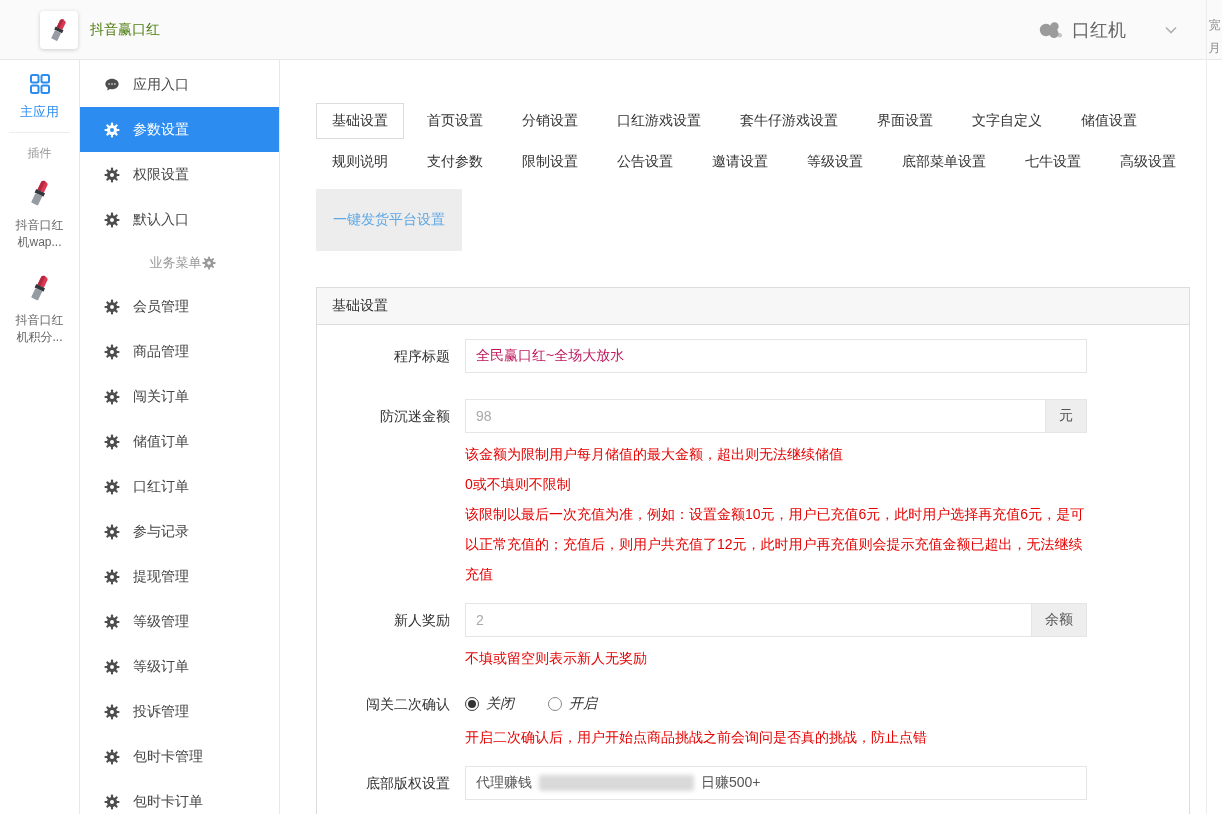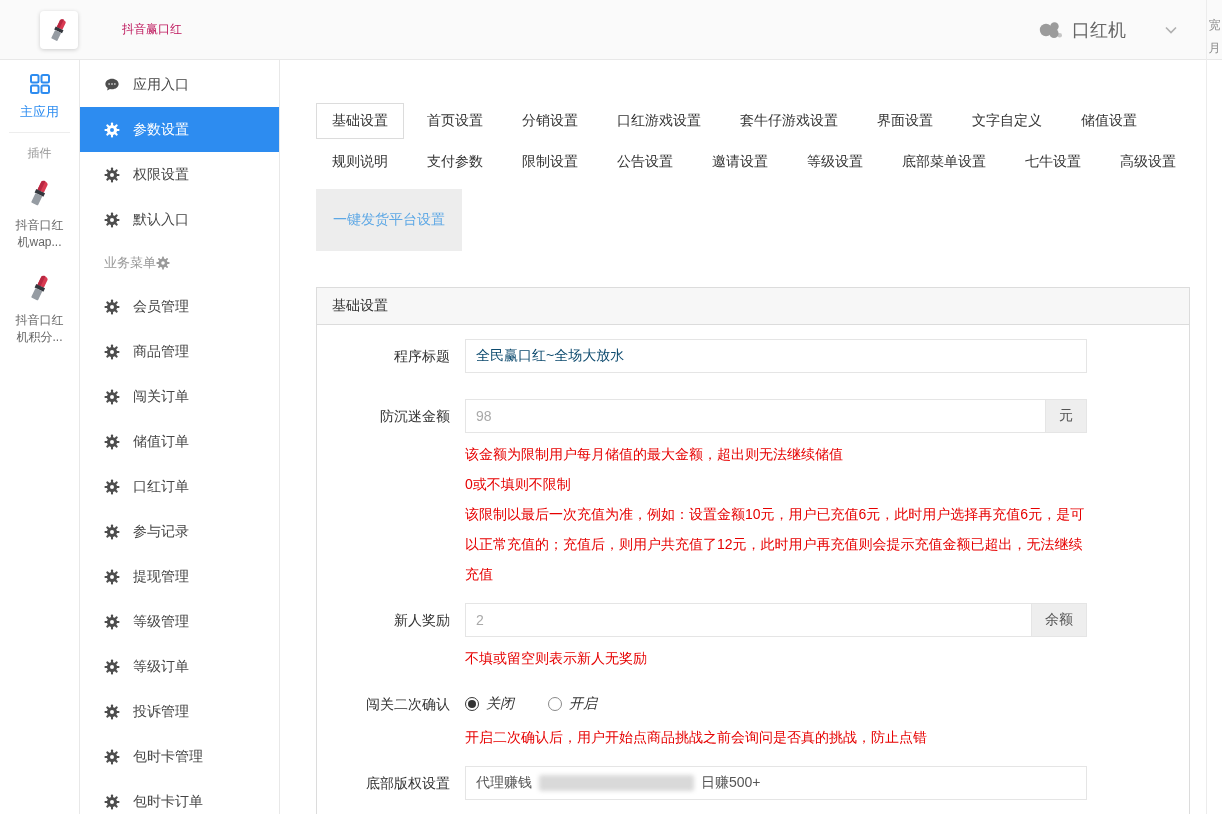--- a/index.html
+++ b/index.html
@@ -6,21 +6,21 @@
   html,body { background:#e9e9e9; }
   body { font-family: "Liberation Sans", "DejaVu Sans", sans-serif; }
   .page { position:relative; width:1222px; height:814px; background:#fff; overflow:hidden; }
 
   
   .header { position:absolute; top:0; left:0; width:100%; height:60px; background:#fafafa;
             border-bottom:1px solid #e8e8e8; display:flex; align-items:center; z-index:4; }
   .logo-box { width:38px; height:38px; background:#fff; border-radius:4px; margin-left:40px;
               box-shadow:0 1px 4px rgba(0,0,0,.18); display:flex; align-items:center; justify-content:center; flex:none; }
   .logo-box svg { width:30px; height:30px; }
-  .header-title { margin-left:44px; font-size:12px; color:#be185d; }
+  .header-title { margin-left:12px; font-size:14px; color:#4d7c0f; }
   .header-right { margin-left:auto; display:flex; align-items:center; height:100%; padding-right:28px; }
   .app-switch { display:flex; align-items:center; gap:9px; color:#666; font-size:18px; cursor:pointer; }
   .icon-cluster { width:26px; height:20px; color:#9b9b9b; }
   .header-chevron { width:46px; height:100%; display:flex; align-items:center; justify-content:center;
                     color:#b0b0b0; margin-left:22px; cursor:pointer; }
   .header-chevron svg { width:16px; height:16px; }
 
   
   .drawer-strip { position:absolute; top:0; right:0; width:16px; height:100%; border-left:1px solid #ececec;
                   z-index:5; color:#8a8a8a; font-size:12px; text-align:center; padding-top:14px; line-height:23px; cursor:pointer; }
@@ -38,21 +38,21 @@
   .plugin-name { font-size:12px; color:#666; line-height:17px; margin-top:3px; }
 
   
   .sidebar { position:absolute; top:60px; left:80px; width:200px; bottom:0; background:#fff;
              border-right:1px solid #e8e8e8; z-index:2; padding-top:2px; }
   .side-item { height:45px; display:flex; align-items:center; padding-left:24px; gap:13px;
                font-size:14px; color:#444; cursor:pointer; }
   .side-item .icon { width:16px; height:16px; color:#4d4d4d; flex:none; }
   .side-item.active { background:#2d8cf0; color:#fff; }
   .side-item.active .icon { color:#fff; }
-  .side-section { height:42px; display:flex; align-items:center; justify-content:flex-start;
+  .side-section { height:42px; display:flex; align-items:center; justify-content:center;
                   padding:0 18px 0 24px; color:#999; font-size:13px; }
   .side-section .icon { width:14px; height:14px; color:#9a9a9a; cursor:pointer; }
 
   
   .main { position:absolute; top:60px; left:280px; right:16px; bottom:0; background:#fff;
           padding:43px 16px 0 36px; overflow:hidden; }
   .tabs-row { display:flex; }
   .tabs-row + .tabs-row { margin-top:5px; }
   .tab { padding:8px 15px; font-size:14px; color:#333; margin-right:7px; border:1px solid transparent;
          cursor:pointer; white-space:nowrap; }
@@ -64,21 +64,21 @@
   .panel-header { background:#f7f7f7; border-bottom:1px solid #dcdcdc; padding:9px 15px; font-size:14px; color:#333; }
   .panel-body { padding:14px 0 26px; }
 
   .form-row { display:flex; margin-bottom:14px; }
   .form-row.mb-lg { margin-bottom:26px; }
   .form-label { width:148px; flex:none; text-align:right; padding-right:15px; font-size:14px;
                 color:#333; line-height:34px; }
   .form-control { width:622px; }
   .input-wrap { display:flex; border:1px solid #e5e5e5; height:34px; background:#fff; }
   .input-wrap input { flex:1; min-width:0; border:0; outline:0; padding:0 10px; font-size:14px;
-                      color:#0c4a6e; background:transparent; font-family:inherit; }
+                      color:#be185d; background:transparent; font-family:inherit; }
   .input-wrap input.muted { color:#a9a9a9; }
   .suffix { flex:none; background:#eee; border-left:1px solid #e5e5e5; padding:0 13px; font-size:14px;
             color:#555; display:flex; align-items:center; }
   .help { color:#e60000; font-size:14px; line-height:30px; margin-top:6px; }
   .help + .help { margin-top:0; }
 
   .radio-group { display:flex; align-items:center; gap:34px; height:24px; margin-top:5px; }
   .radio-option { display:flex; align-items:center; gap:7px; font-size:14px; color:#333; cursor:pointer;font-style:italic; }
   .radio { display:inline-block; width:14px; height:14px; border:1px solid #8a8a8a; border-radius:50%;
            position:relative; background:#fff; flex:none; }

